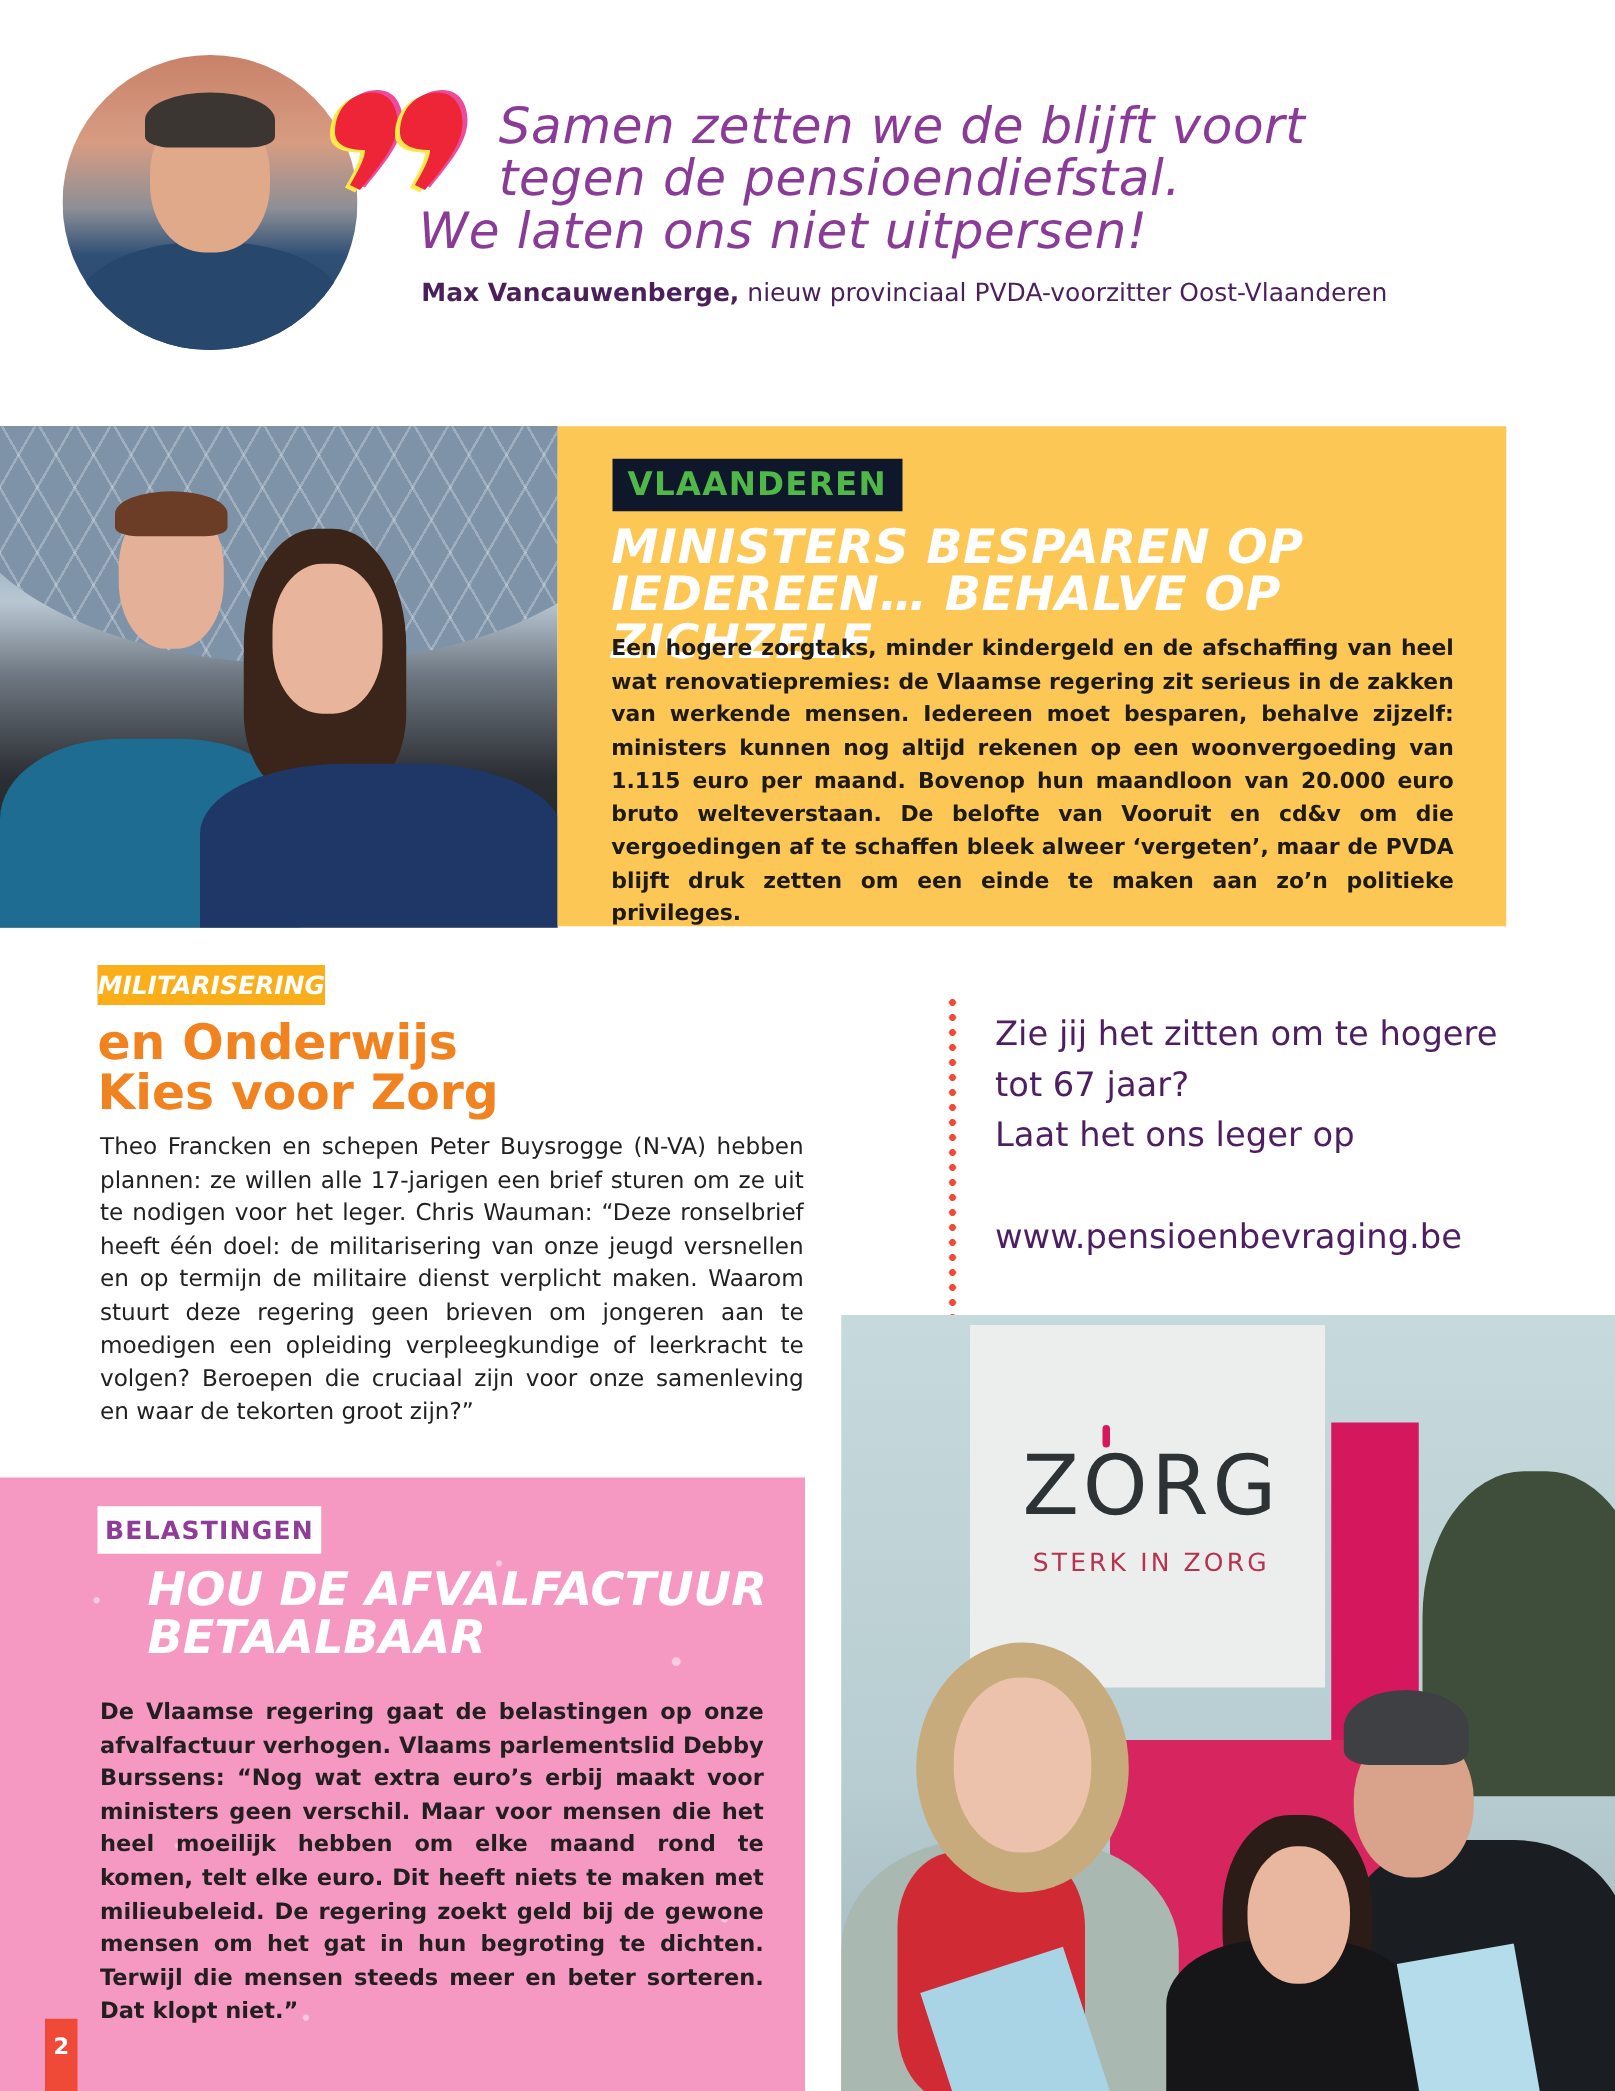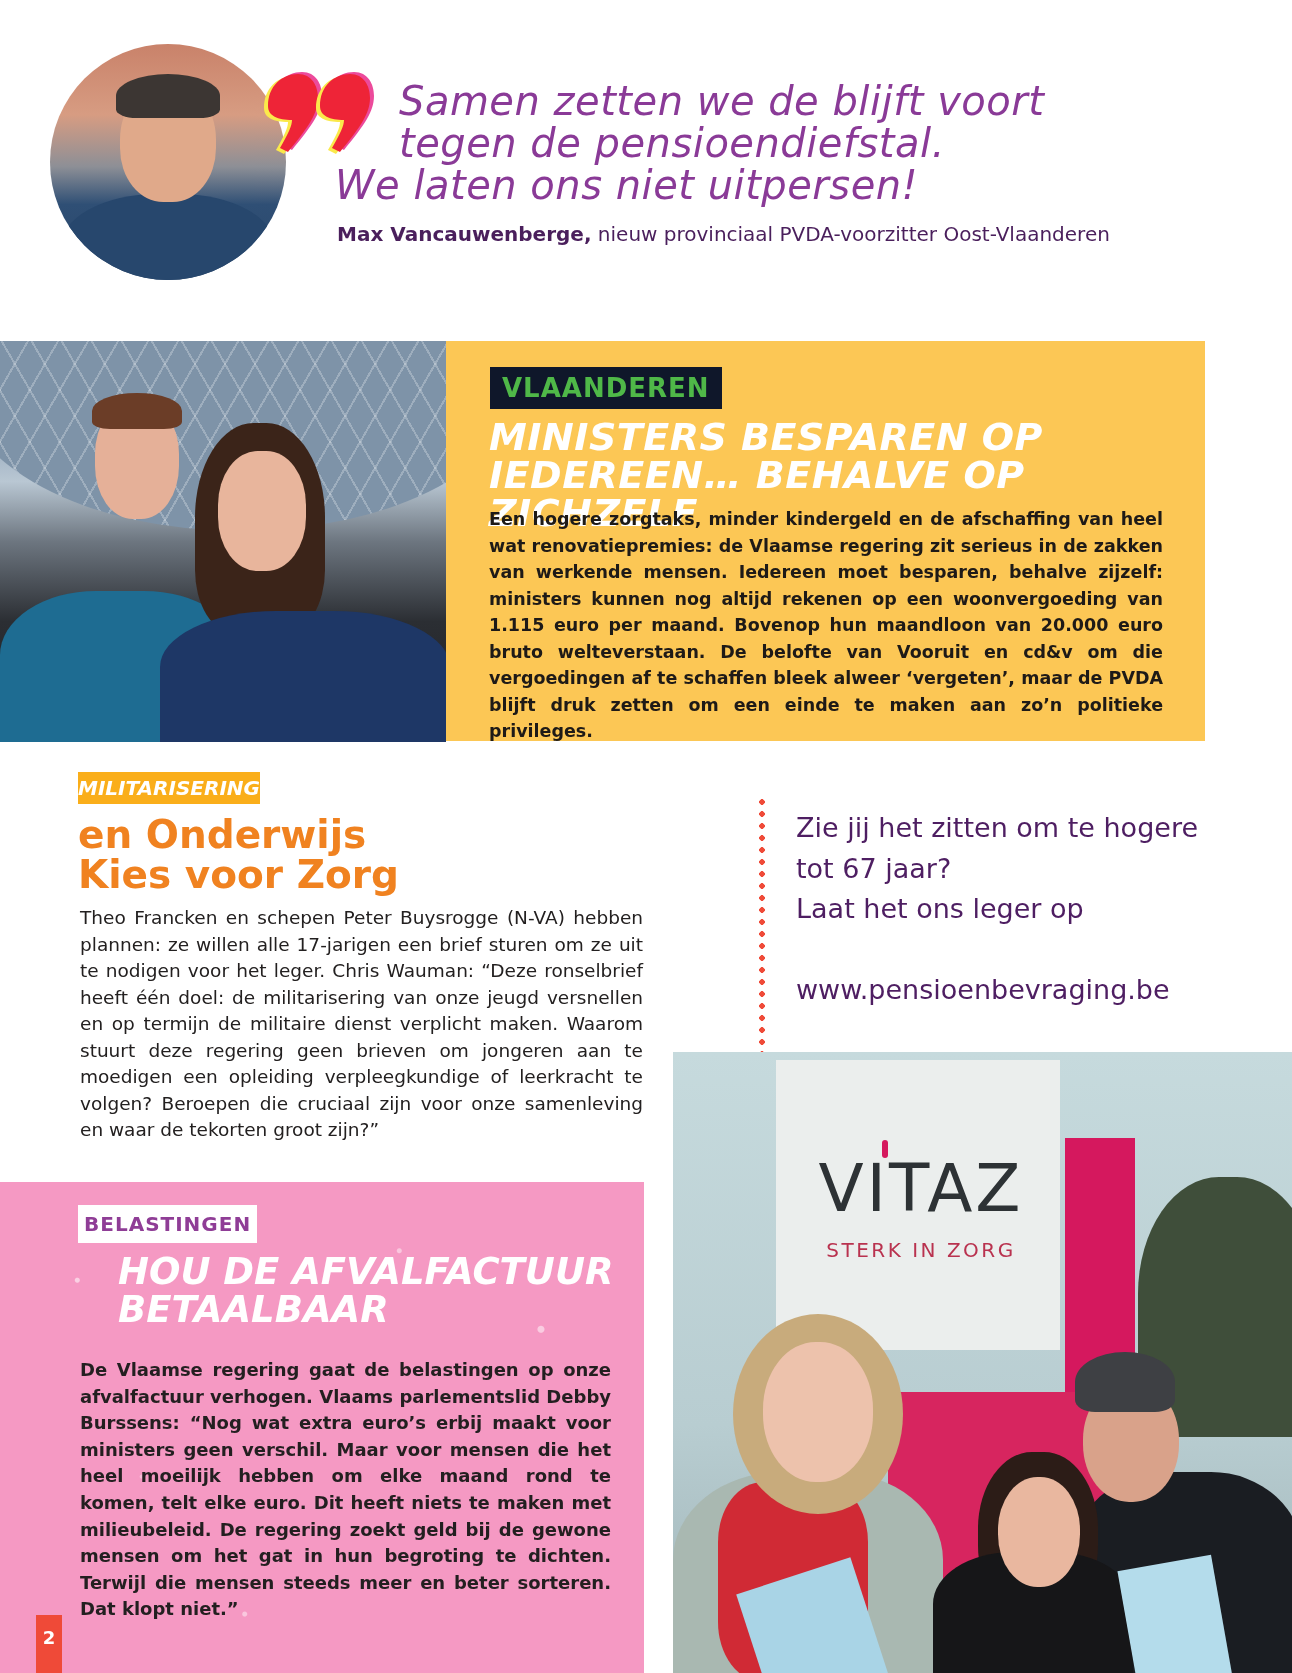--- a/index.html
+++ b/index.html
@@ -142,21 +142,21 @@
 </div>
 <div class="abs body-bel">De Vlaamse regering gaat de belastingen op onze afvalfactuur verhogen. Vlaams parlementslid Debby Burssens: “Nog wat extra euro’s erbij maakt voor ministers geen verschil.  Maar voor mensen die het heel moeilijk hebben om elke maand rond te komen, telt elke euro. Dit heeft niets te maken met milieubeleid. De regering zoekt geld bij de gewone mensen om het gat in hun begroting te dichten. Terwijl die mensen steeds meer en beter sorteren. Dat klopt niet.”</div>
 <div class="abs page-num">2</div>
 
 <div class="abs photo-right">
   <div class="tree"></div>
   <div class="sign-pink"></div>
   <div class="wall-pink"></div>
   <div class="sign"></div>
   <div class="sign-dot"></div>
-  <div class="sign-name">VITAZ</div>
+  <div class="sign-name">ZORG</div>
   <div class="sign-sub">STERK IN ZORG</div>
   <div class="p3"></div>
   <div class="p3face"></div>
   <div class="p3hat"></div>
   <div class="p1"></div>
   <div class="p1scarf"></div>
   <div class="p1hair"></div>
   <div class="p1face"></div>
   <div class="p2hair"></div>
   <div class="p2"></div>

